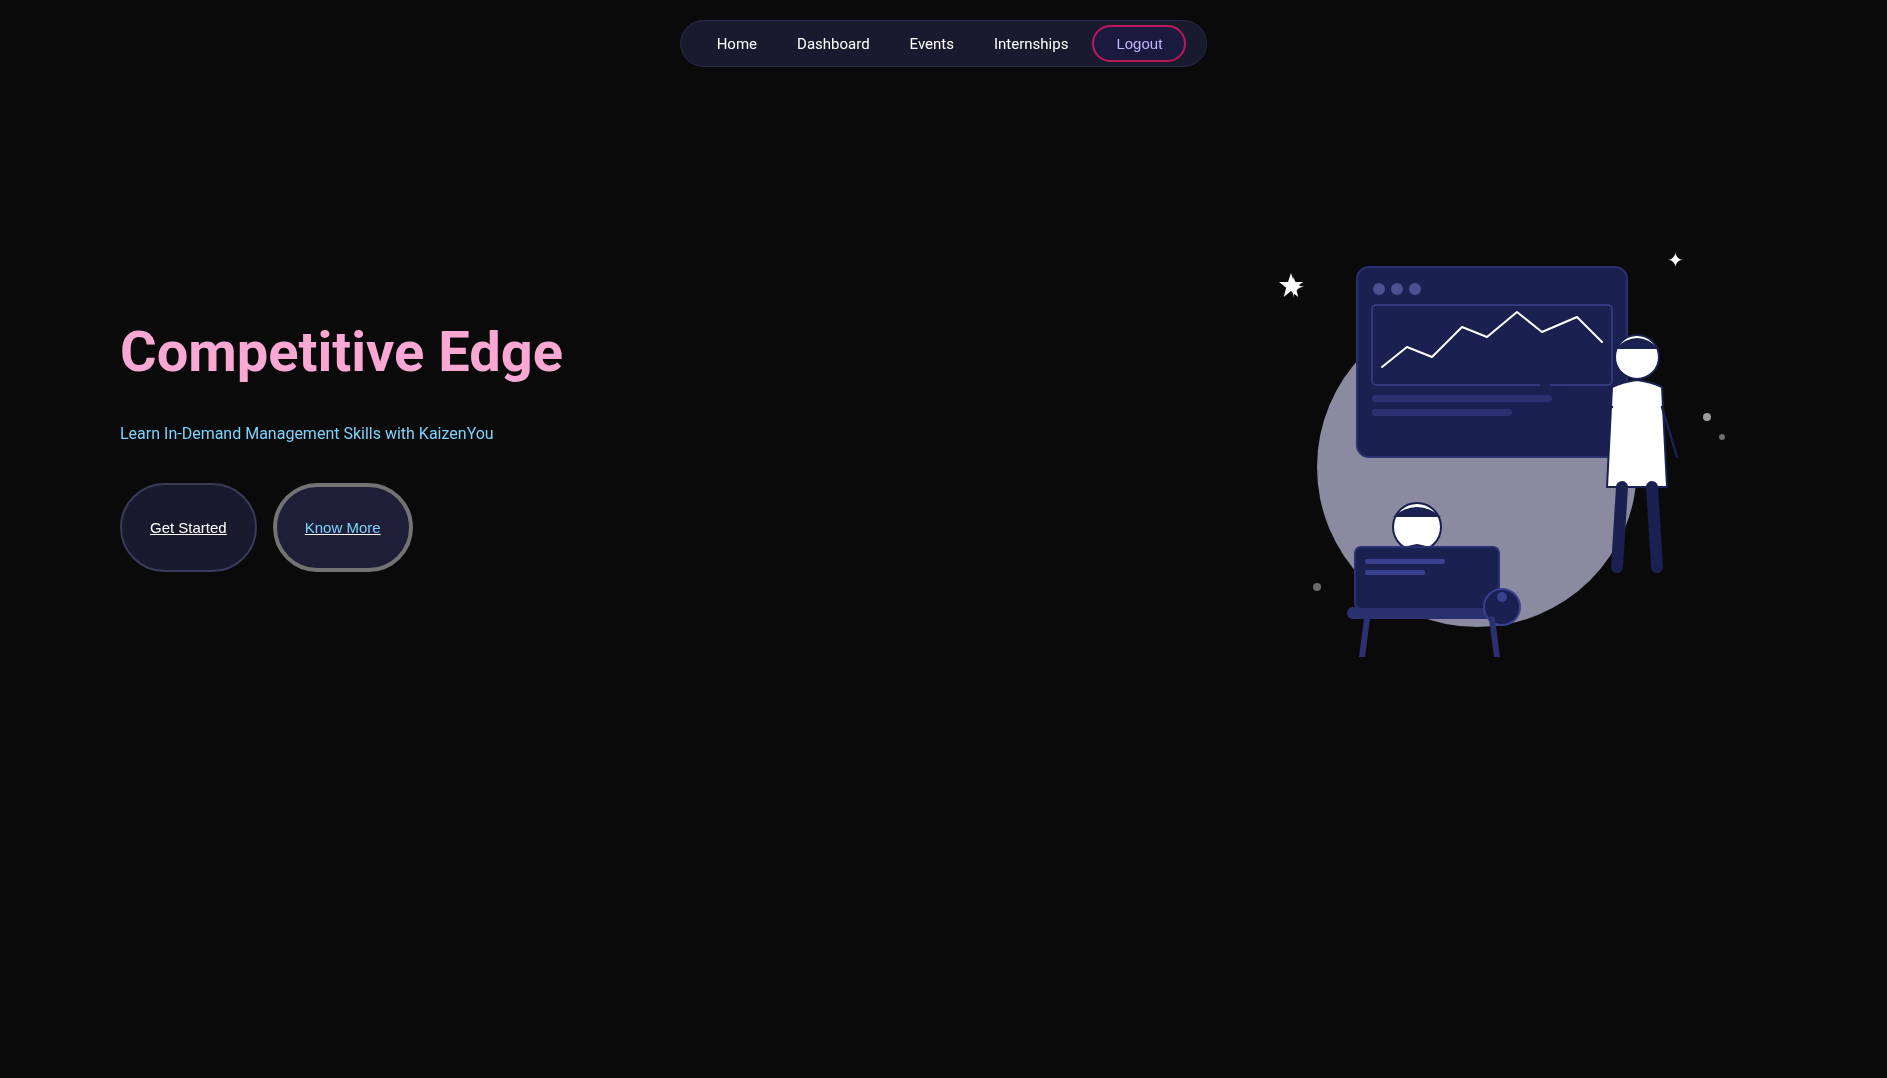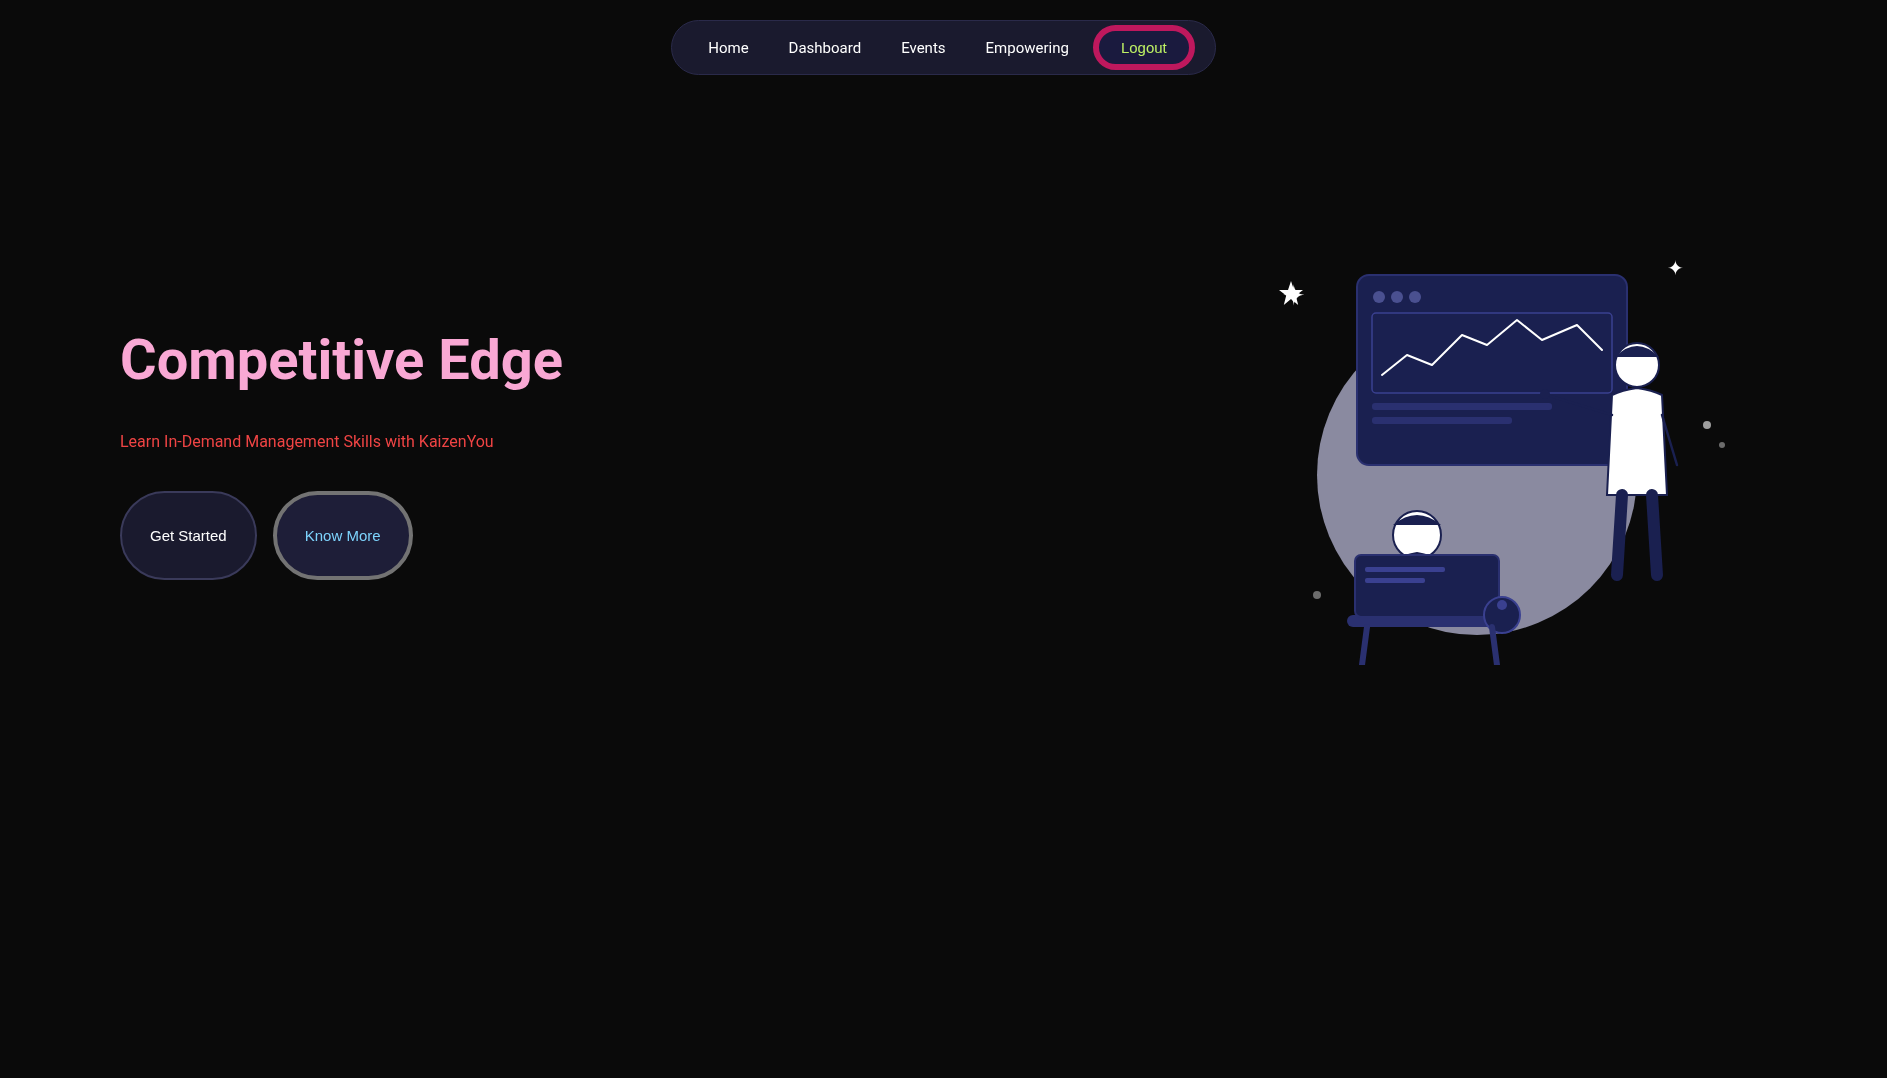--- a/index.html
+++ b/index.html
@@ -38,23 +38,23 @@
       color: #ffffff;
       text-decoration: none;
       padding: 8px 16px;
       border-radius: 50px;
       font-size: 15px;
       cursor: pointer;
       transition: background 0.2s;
     }
 
     .nav-logout {
-      color: #bef264;
+      color: #c4b5fd;
       background: #1a1a3e;
-      border: 6px solid #be185d;
+      border: 2px solid #be185d;
       border-radius: 50px;
       padding: 8px 22px;
       font-size: 15px;
       cursor: pointer;
       transition: background 0.2s;
     }
 
     
     .hero {
       display: flex;
@@ -87,28 +87,29 @@
     .hero-title-blue {
       font-size: 56px;
       font-weight: 700;
       color: #f9a8d4;
       line-height: 1.1;
       display: block;
       margin-bottom: 40px;
     }
 
     .hero-subtitle {
-      color: #ef4444;
+      color: #7dd3fc;
       font-size: 16px;
       margin-bottom: 40px;
     }
 
     .hero-buttons {
       display: flex;
       gap: 16px;
+      text-decoration: underline;
     }
 
     .btn-get-started {
       background: #1a1a2e;
       color: #ffffff;
       border: 2px solid #3a3a5a;
       border-radius: 50px;
       padding: 14px 28px;
       font-size: 15px;
       cursor: pointer;
@@ -146,21 +147,21 @@
     }
   </style>
 </head>
 <body>
 
 <nav>
   <div class="nav-container">
     <a class="nav-link">Home</a>
     <a class="nav-link">Dashboard</a>
     <a class="nav-link">Events</a>
-    <a class="nav-link">Empowering</a>
+    <a class="nav-link">Internships</a>
     <button class="nav-logout">Logout</button>
   </div>
 </nav>
 
 <section class="hero">
 
   <div class="hero-left">
     <h1>
       <span class="hero-title-blue">Competitive Edge</span>
     </h1>

